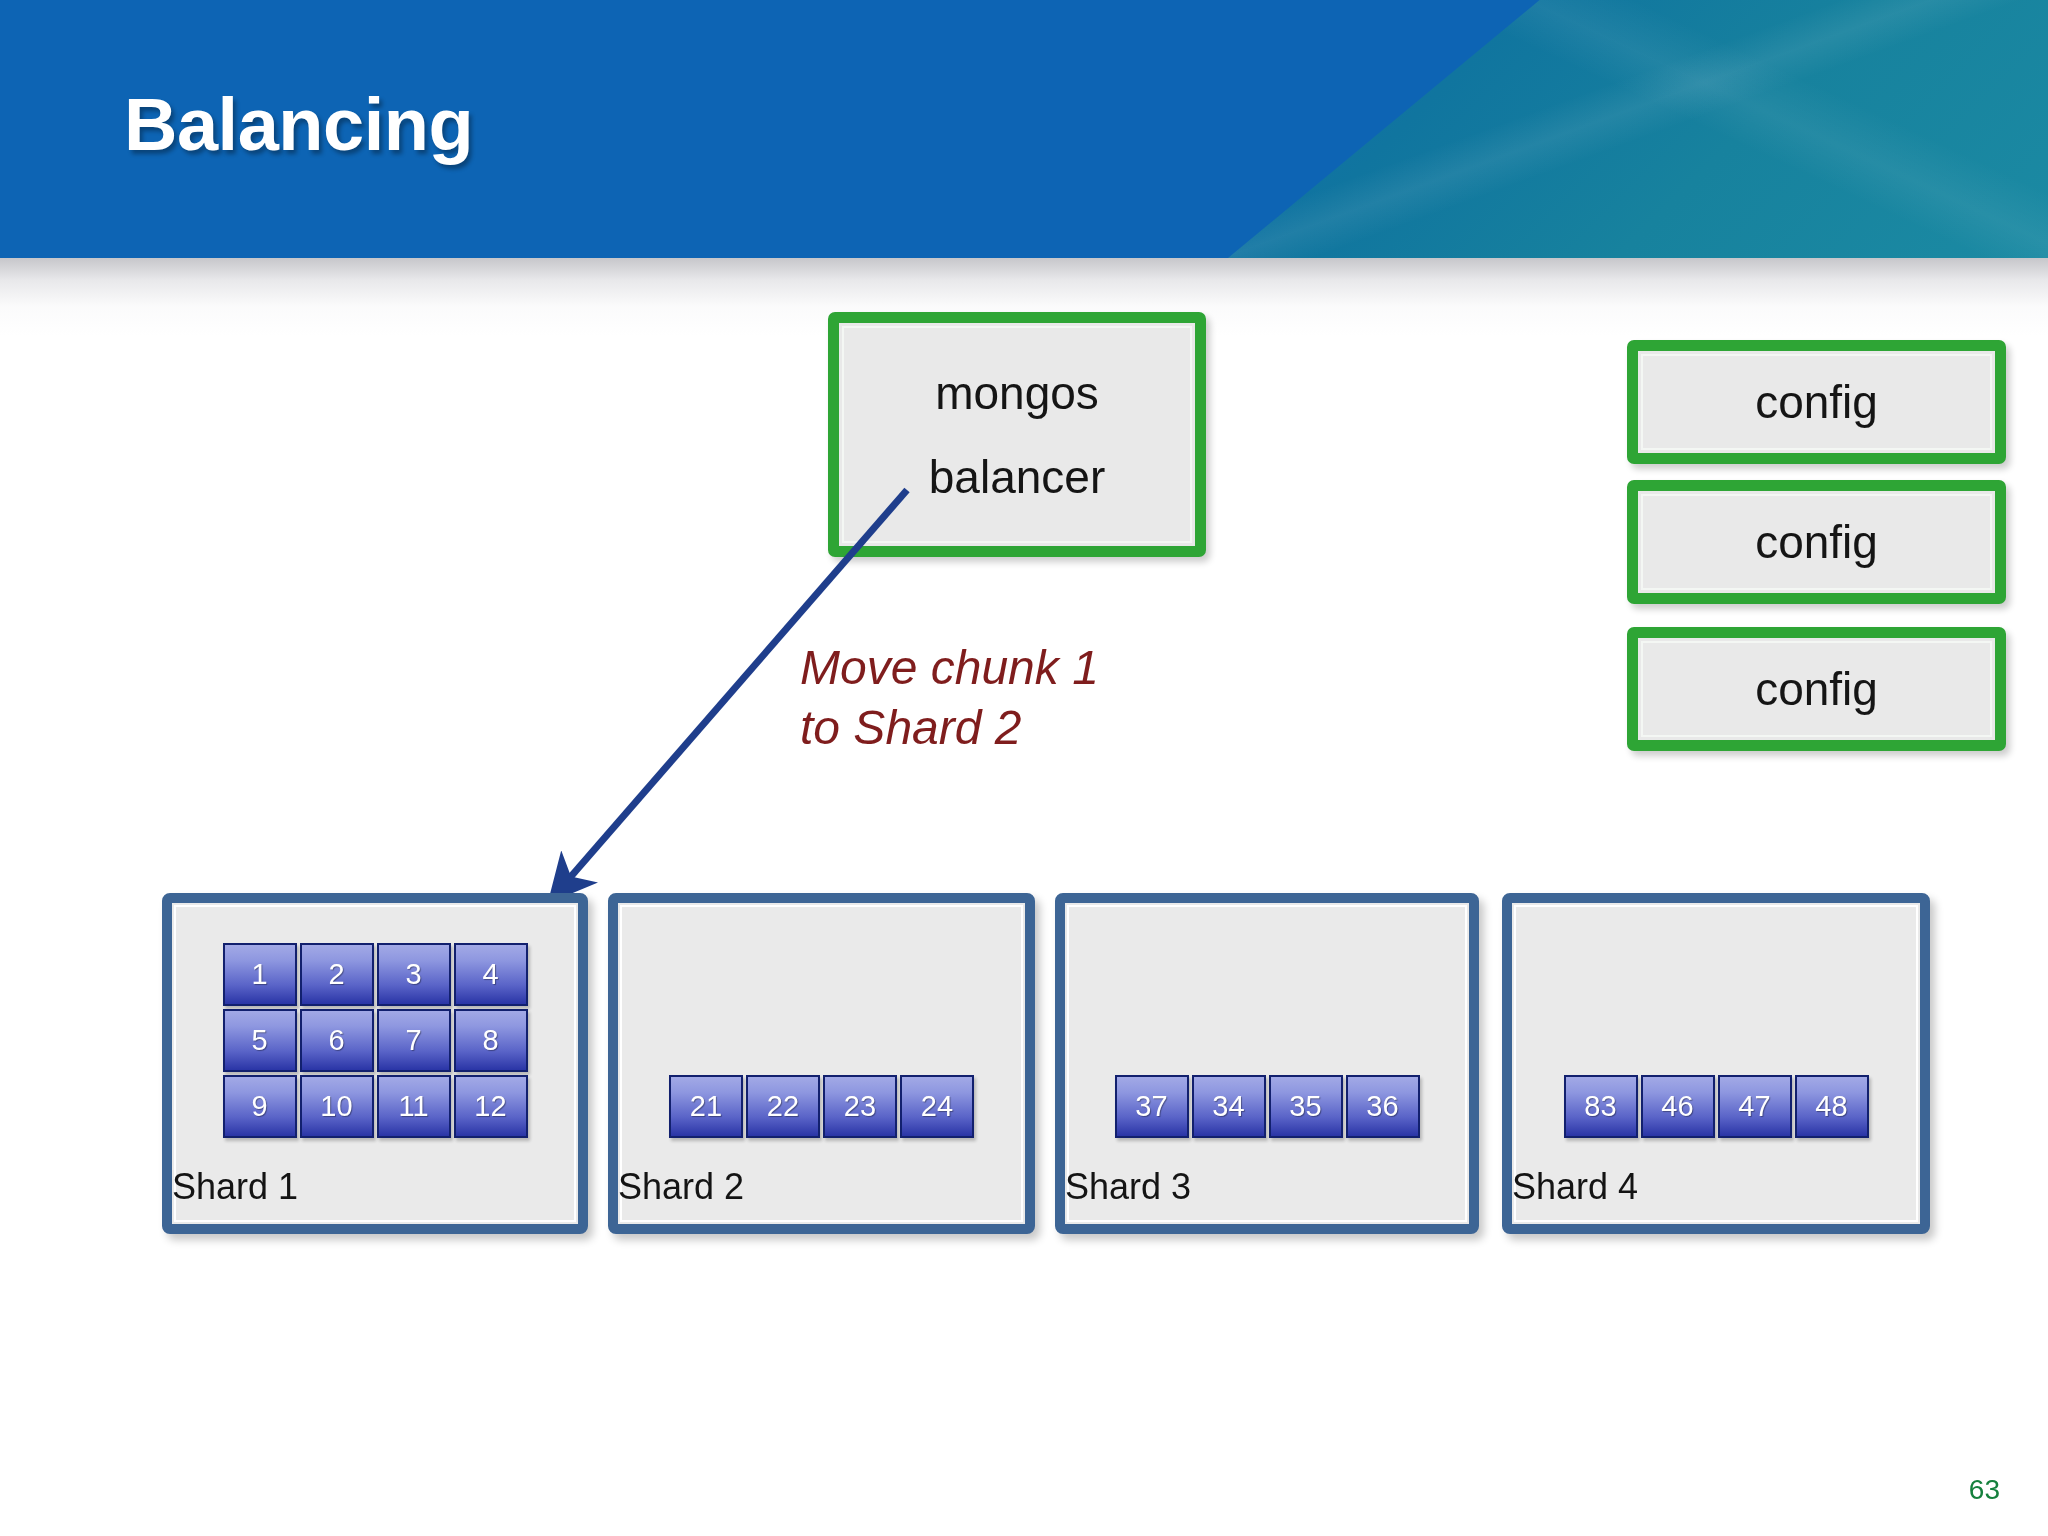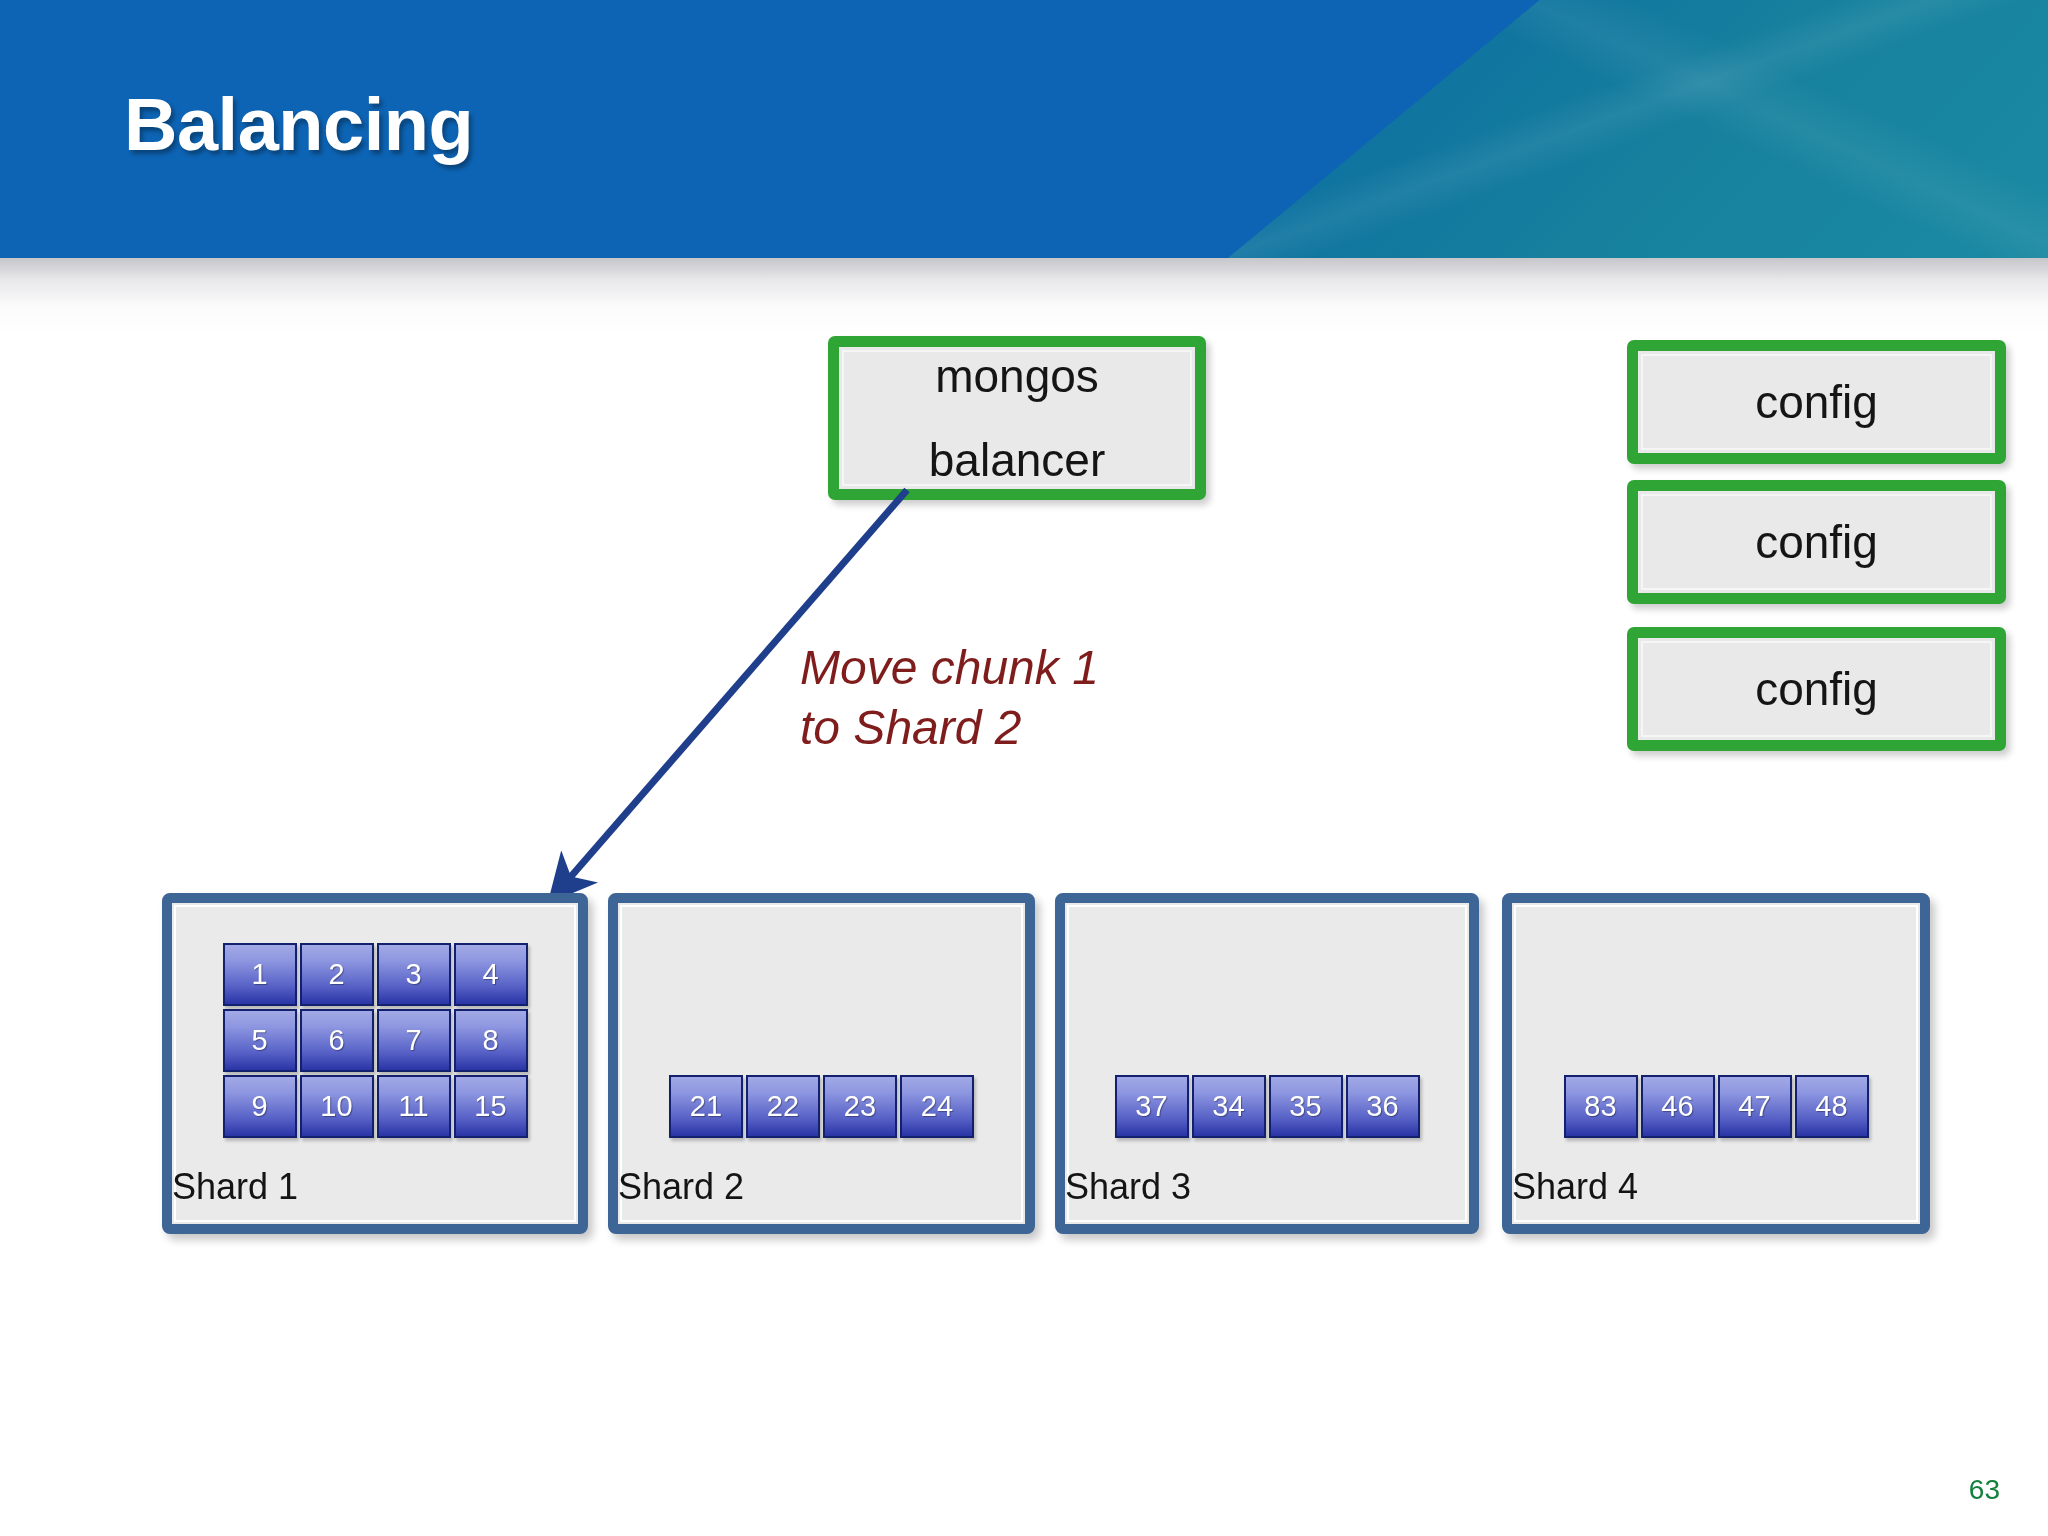--- a/index.html
+++ b/index.html
@@ -83,21 +83,21 @@
     box-sizing: border-box;
   }
   .node-text {
     font-size: 46px;
     color: #151515;
     line-height: 1.0;
     position: relative;
     z-index: 2;
   }
 
-  #mongos-box { left: 828px; top: 312px; width: 378px; height: 164px; margin-top: 24px; }
+  #mongos-box { left: 828px; top: 312px; width: 378px; height: 245px; }
   #mongos-box .node-text + .node-text { margin-top: 38px; }
 
   #config-box-1 { left: 1627px; top: 340px; width: 379px; height: 124px; }
   #config-box-2 { left: 1627px; top: 480px; width: 379px; height: 124px; }
   #config-box-3 { left: 1627px; top: 627px; width: 379px; height: 124px; }
 
   
   #arrow-svg {
     position: absolute;
     left: 0; top: 0;
@@ -239,21 +239,21 @@
       <div class="chunk-row">
         <div class="chunk">5</div>
         <div class="chunk">6</div>
         <div class="chunk">7</div>
         <div class="chunk">8</div>
       </div>
       <div class="chunk-row">
         <div class="chunk">9</div>
         <div class="chunk">10</div>
         <div class="chunk">11</div>
-        <div class="chunk">15</div>
+        <div class="chunk">12</div>
       </div>
     </div>
     <div class="shard-label">Shard 1</div>
   </div>
 
   <div class="shard" id="shard-2">
     <div class="shard-inner-line"></div>
     <div class="chunk-grid">
       <div class="chunk-row">
         <div class="chunk">21</div>

